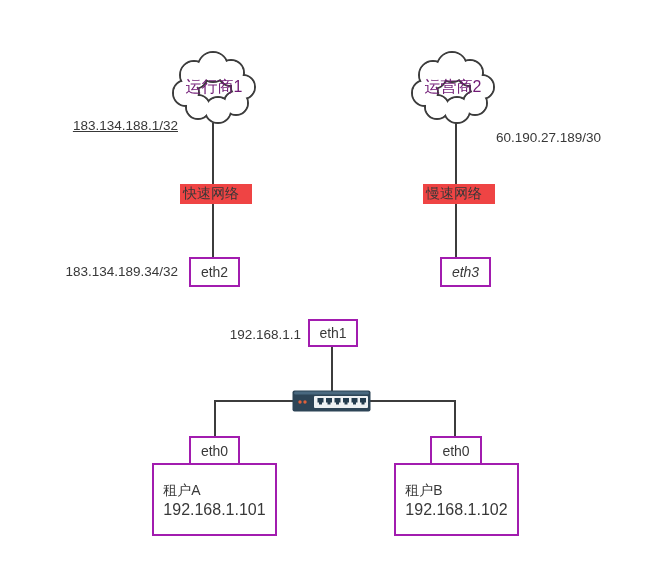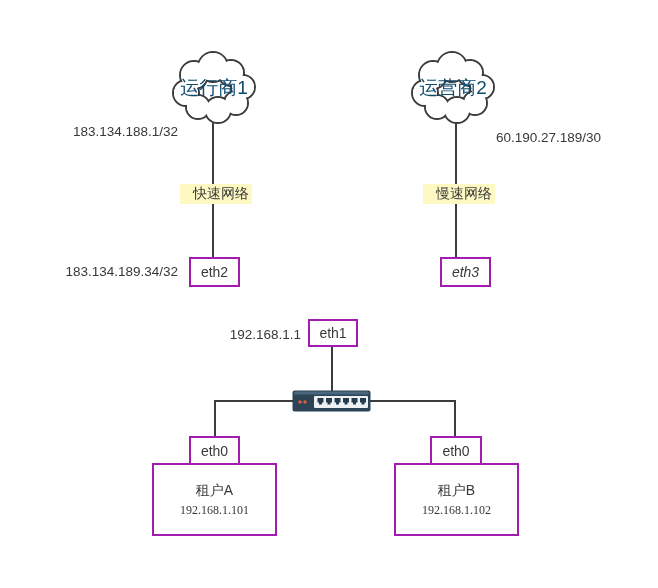--- a/index.html
+++ b/index.html
@@ -11,31 +11,31 @@
   .nodebox{
     position:absolute;box-sizing:border-box;border:2px solid #a21caf;background:#ffffff;
     display:flex;align-items:center;justify-content:center;font-size:14px;color:#383838;
   }
   .ethbox{z-index:5;}
   .iptext{
     position:absolute;font-size:13.5px;color:#383838;white-space:nowrap;z-index:2;
   }
   .right{text-align:right;}
   .linklabel{
-    position:absolute;font-size:14px;color:#383838;background:#fef9c3;
-    text-align:right;z-index:3;padding:1px 3px;white-space:nowrap;
+    position:absolute;font-size:14px;color:#383838;background:#ef4444;
+    text-align:left;z-index:3;padding:1px 3px;white-space:nowrap;
   }
   .cloudwrap{position:absolute;z-index:2;}
   .cloudlabel{
     position:absolute;left:0;top:0;width:100%;height:100%;
     display:flex;align-items:center;justify-content:center;
-    font-size:19px;color:#0c4a6e;
+    font-size:16px;color:#701a75;
   }
-  .hosttext{line-height:20px;text-align:center;}
-  .hostip{font-size:12px;font-family:Liberation Serif, serif;}
+  .hosttext{line-height:20px;}
+  .hostip{font-size:16px;}
 </style>
 </head>
 <body>
 
 <div id="stage">
 
   <div class="line" style="left:212px;top:123px;width:2px;height:135px;"></div>
   <div class="line" style="left:455px;top:121px;width:2px;height:137px;"></div>
   <div class="line" style="left:331px;top:346px;width:2px;height:46px;"></div>
   <div class="line" style="left:214px;top:400px;width:80px;height:2px;"></div>
@@ -88,21 +88,21 @@
           <circle cx="63" cy="24" r="12"></circle>
         <circle cx="75" cy="38" r="11"></circle>
           <circle cx="68" cy="54" r="11"></circle>
         <circle cx="50" cy="61" r="12"></circle>
           <circle cx="30" cy="58" r="11"></circle>
       </g>
     </svg>
     <div class="cloudlabel">运营商2</div>
   </div>
 
-  <div class="iptext right" style="left:56px;top:124px;width:122px;">183.134.188.1/32</div>
+  <div class="iptext right" style="left:56px;top:118px;width:122px;text-decoration:underline;">183.134.188.1/32</div>
   <div class="iptext" style="left:496px;top:130px;">60.190.27.189/30</div>
 
   <div class="linklabel" style="left:180px;top:184px;width:66px;">快速网络</div>
   <div class="linklabel" style="left:423px;top:184px;width:66px;">慢速网络</div>
 
   <div class="iptext right" style="left:56px;top:264px;width:122px;">183.134.189.34/32</div>
   <div class="iptext right" style="left:200px;top:327px;width:101px;">192.168.1.1</div>
 
   <div class="nodebox ethbox" style="left:189px;top:257px;width:51px;height:30px;">
     <span>eth2</span>

